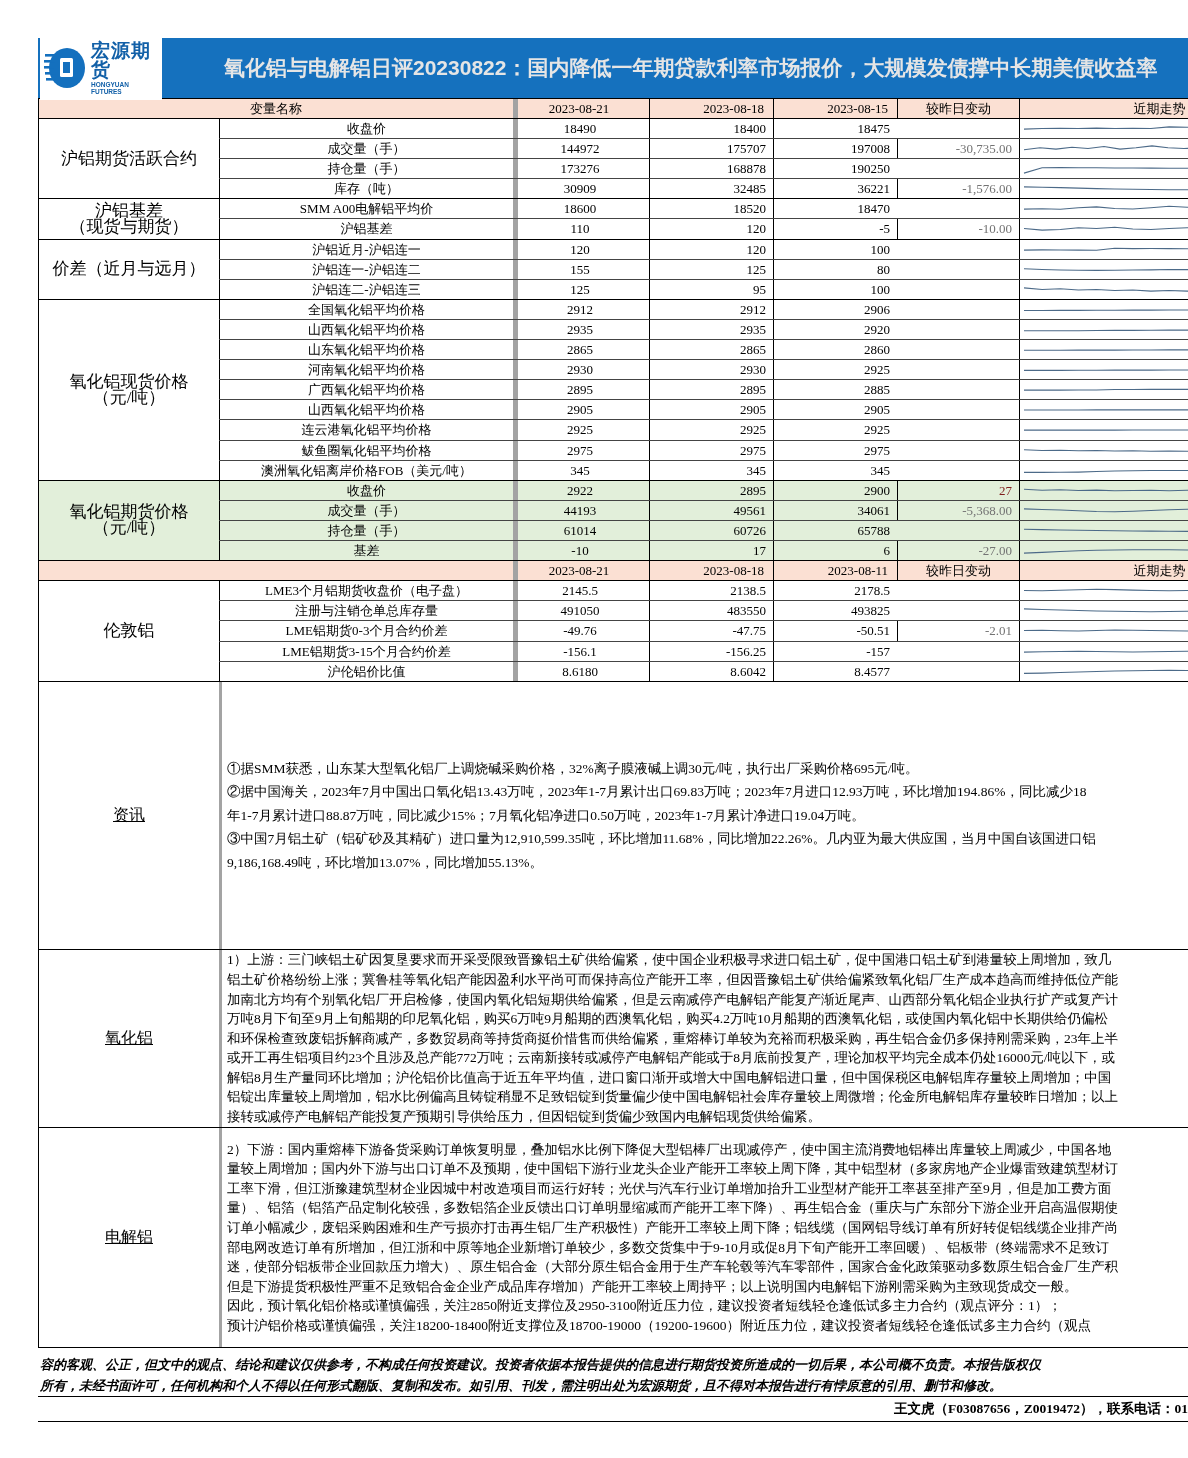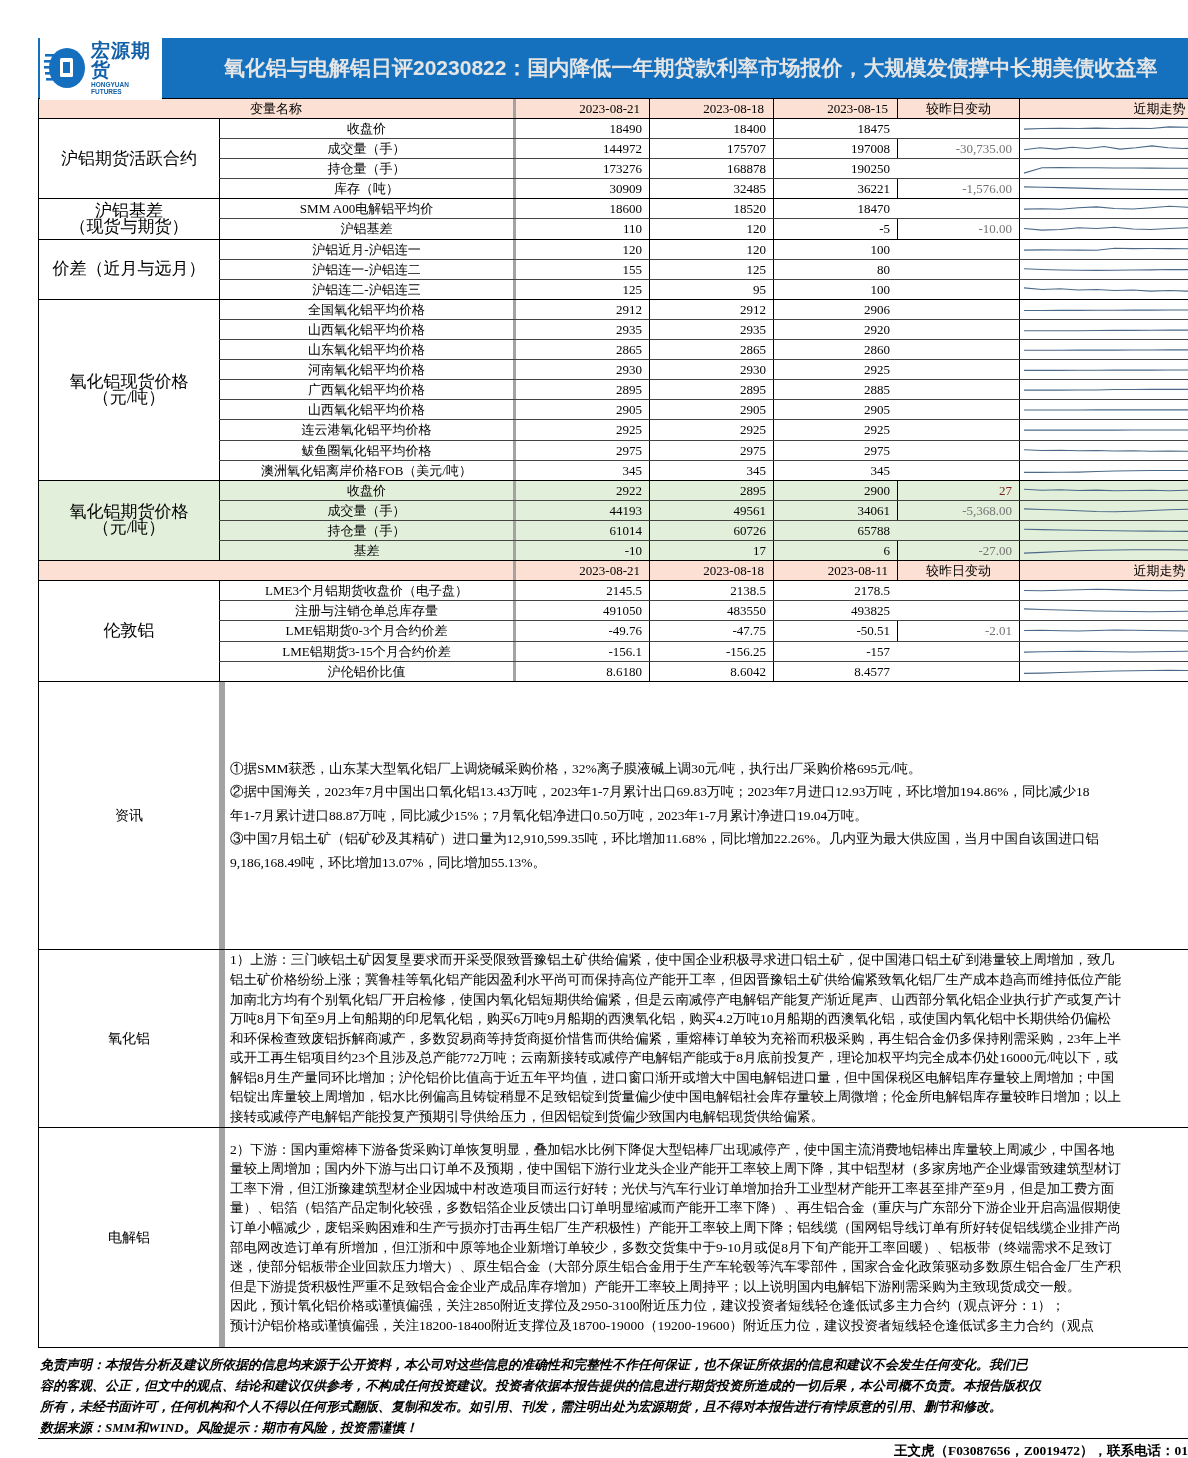--- a/index.html
+++ b/index.html
@@ -20,33 +20,33 @@
   #table-root{border-left:1px solid #000;border-top:1px solid #000;width:1260px;box-sizing:border-box;font-size:13px;}
   .hrow{display:flex;background:#FBE0D3;height:19px;line-height:19px;border-bottom:1.5px solid #000;}
   .grp{display:flex;border-bottom:1.5px solid #000;}
   .grp-label{width:180px;flex:0 0 180px;display:flex;flex-direction:column;justify-content:center;text-align:center;font-size:17px;line-height:16px;}
   .grp-rows{flex:1 1 auto;}
   .row{display:flex;height:19.1px;line-height:19.1px;border-bottom:1px solid #444;}
   .row:last-child{border-bottom:none;}
   .cell{box-sizing:border-box;overflow:hidden;white-space:nowrap;}
   .c-merge{width:474px;flex:0 0 474px;text-align:center;}
   .c-name{width:294px;flex:0 0 294px;text-align:center;border-left:1px solid #000;}
-  .c-v1{width:136px;flex:0 0 136px;text-align:right;padding-right:7px;border-left:3px solid #a3a3a3;}
+  .c-v1{width:136px;flex:0 0 136px;text-align:center;padding-right:7px;border-left:5px solid #a3a3a3;}
   .c-v2,.c-v3{width:124px;flex:0 0 124px;text-align:right;padding-right:7px;border-left:1px solid #000;}
   .c-chg{width:122px;flex:0 0 122px;text-align:right;padding-right:7px;border-left:1px solid #000;}
   .c-trend{width:280px;flex:0 0 280px;border-left:1px solid #000;position:relative;}
   .hrow .c-v1,.hrow .c-v2,.hrow .c-v3{padding-right:9px;}
   .hrow .c-chg{text-align:center;padding-right:0;}
   .hrow .c-trend{text-align:center;}
   .chg-red{color:#000000;margin-top:31px;} .chg-green{color:#737373;} .chg-black{color:#7f1d1d;}
   .spark{display:block;}
 
   
   .section{display:flex;border-left:1px solid #000;border-bottom:1.5px solid #000;width:1260px;box-sizing:border-box;}
-  .sec-label{width:180px;flex:0 0 180px;display:flex;align-items:center;justify-content:center;font-size:14px;border-right:6px solid #a3a3a3;}
+  .sec-label{width:180px;flex:0 0 180px;display:flex;align-items:center;justify-content:center;font-size:16px;border-right:3px solid #a3a3a3;text-decoration:underline;}
   .sec-text{flex:1 1 auto;display:flex;flex-direction:column;justify-content:center;padding-left:5px;overflow:hidden;}
   .sec-line{white-space:nowrap;font-size:13.5px;overflow:hidden;}
   .sec-news .sec-line{line-height:23.5px;}
   .sec-analysis .sec-line{line-height:19.6px;}
 
   
   .disclaimer{width:1150px;box-sizing:border-box;padding:6px 0 0 2px;font-style:italic;font-weight:bold;font-size:13px;line-height:21px;}
   .disc-line{white-space:nowrap;overflow:hidden;}
   .signature-row{width:1150px;height:24px;line-height:24px;border-top:1px solid #000;border-bottom:1.5px solid #000;
                  text-align:right;font-size:13.5px;font-weight:bold;white-space:nowrap;overflow:hidden;}
@@ -502,24 +502,22 @@
             <div class="sec-line">部电网改造订单有所增加，但江浙和中原等地企业新增订单较少，多数交货集中于9-10月或促8月下旬产能开工率回暖）、铝板带（终端需求不足致订</div>
             <div class="sec-line">迷，使部分铝板带企业回款压力增大）、原生铝合金（大部分原生铝合金用于生产车轮毂等汽车零部件，国家合金化政策驱动多数原生铝合金厂生产积</div>
             <div class="sec-line">但是下游提货积极性严重不足致铝合金企业产成品库存增加）产能开工率较上周持平；以上说明国内电解铝下游刚需采购为主致现货成交一般。</div>
             <div class="sec-line">因此，预计氧化铝价格或谨慎偏强，关注2850附近支撑位及2950-3100附近压力位，建议投资者短线轻仓逢低试多主力合约（观点评分：1）；</div>
             <div class="sec-line">预计沪铝价格或谨慎偏强，关注18200-18400附近支撑位及18700-19000（19200-19600）附近压力位，建议投资者短线轻仓逢低试多主力合约（观点</div>
           </div>
         </div>
       </div>
 
     <div class="disclaimer" id="disclaimer-root">
-        <div class="disc-line">免责声明：本报告分析及建议所依据的信息均来源于公开资料，本公司对这些信息的准确性和完整性不作任何保证，也不保证所依据的信息和建议不会发生任何变化。我们已</div>
         <div class="disc-line">容的客观、公正，但文中的观点、结论和建议仅供参考，不构成任何投资建议。投资者依据本报告提供的信息进行期货投资所造成的一切后果，本公司概不负责。本报告版权仅</div>
         <div class="disc-line">所有，未经书面许可，任何机构和个人不得以任何形式翻版、复制和发布。如引用、刊发，需注明出处为宏源期货，且不得对本报告进行有悖原意的引用、删节和修改。</div>
-        <div class="disc-line">数据来源：SMM和WIND。风险提示：期市有风险，投资需谨慎！</div>
       </div>
 
     <div class="signature-row">
       <span>王文虎（F03087656，Z0019472），联系电话：01</span>
     </div>
 
   </div>
 </div>
 
 </body></html>

